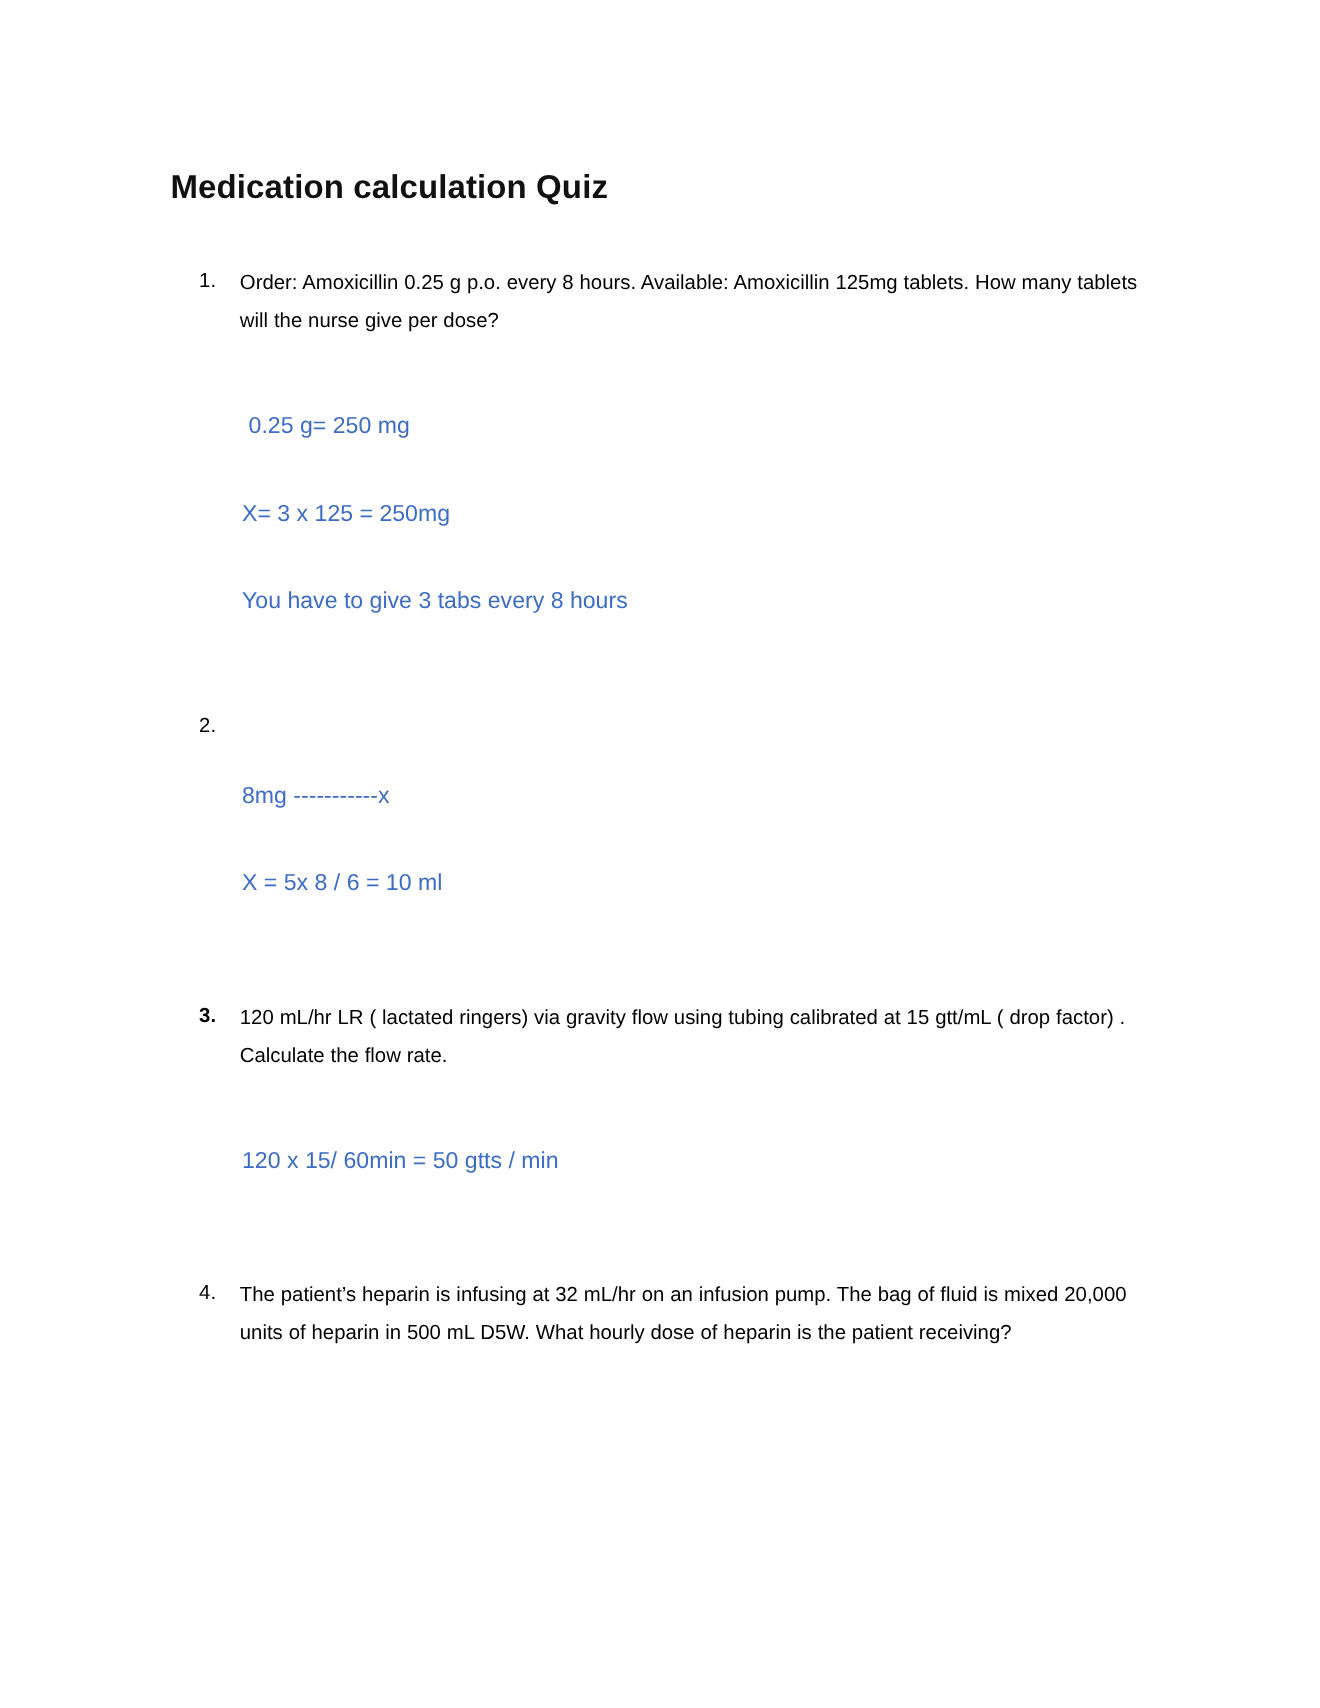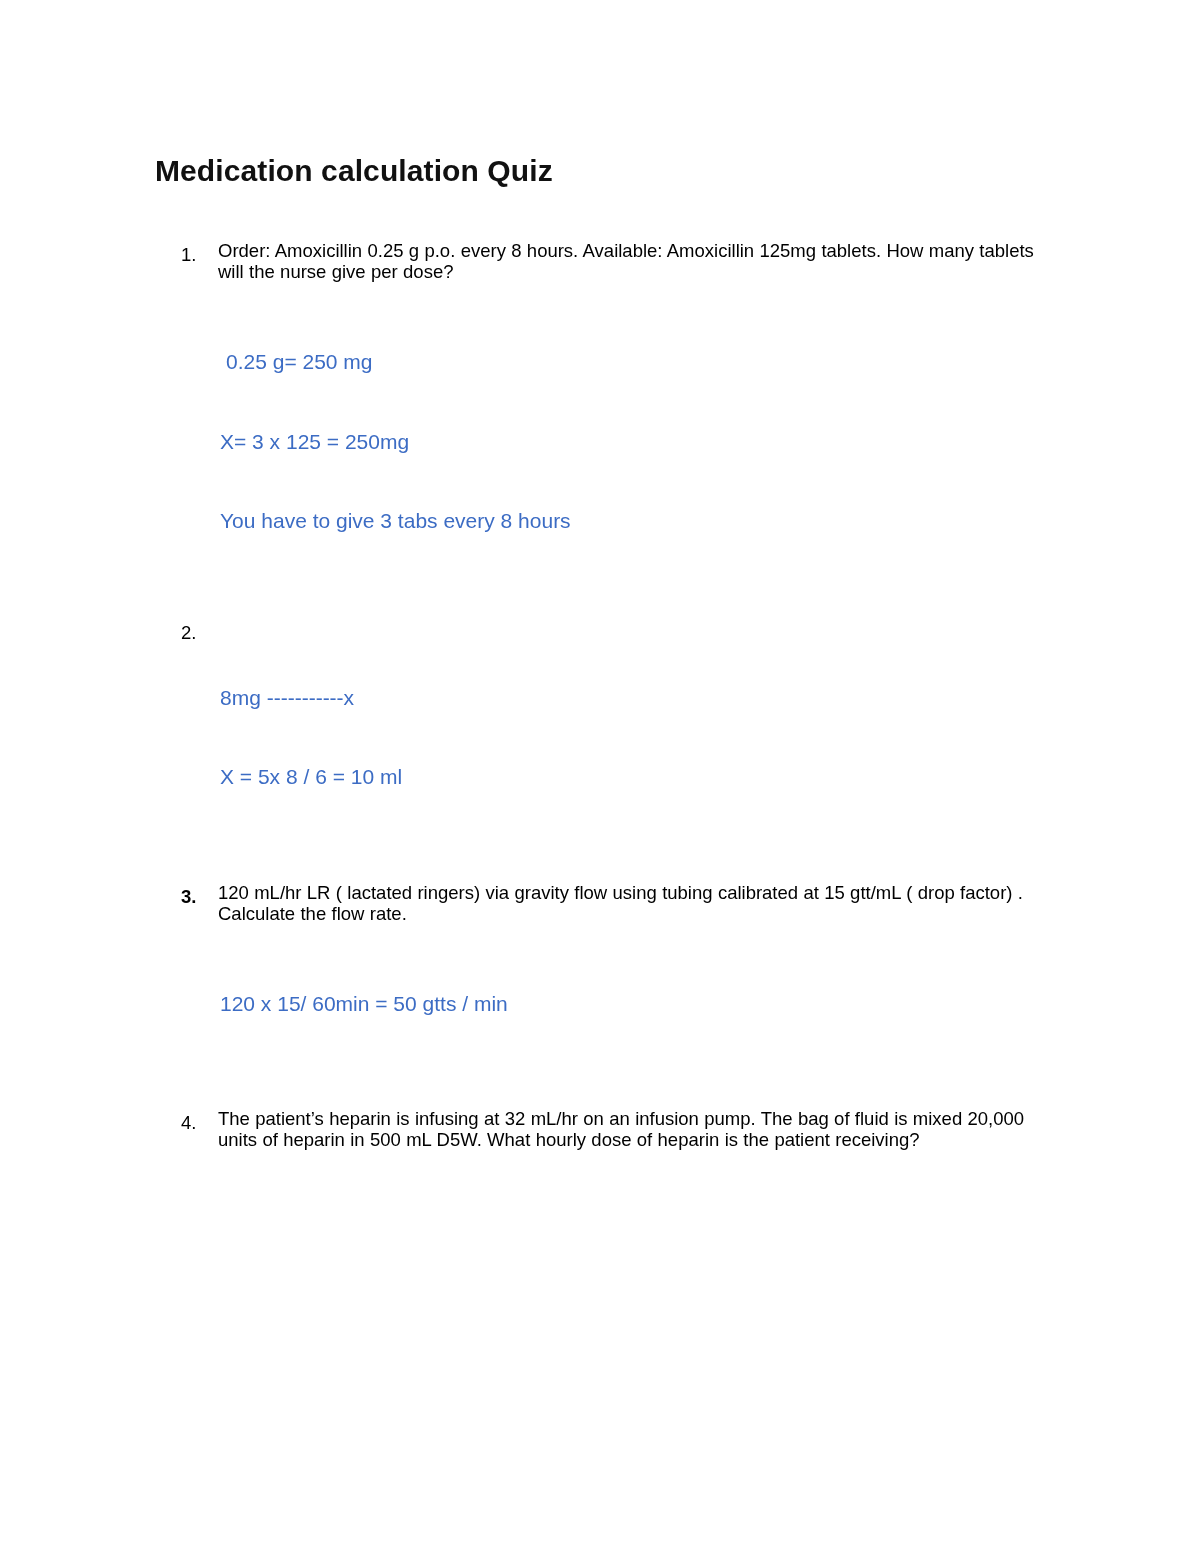--- a/index.html
+++ b/index.html
@@ -65,21 +65,21 @@
     width: 30px;
     text-align: left;
     font-size: 18.5px;
     line-height: 30.5px;
     color: #000000;
   }
   .qnum.bold { font-weight: bold; }
 
   .qtext {
     font-size: 18.5px;
-    line-height: 21px;
+    line-height: 34px;
     color: #000000;
     text-align: left;
     word-spacing: 0.2px;
   }
 
   .answer {
     color: #3C6CC4;
     font-size: 21px;
     line-height: 26.5px;
     white-space: pre;

